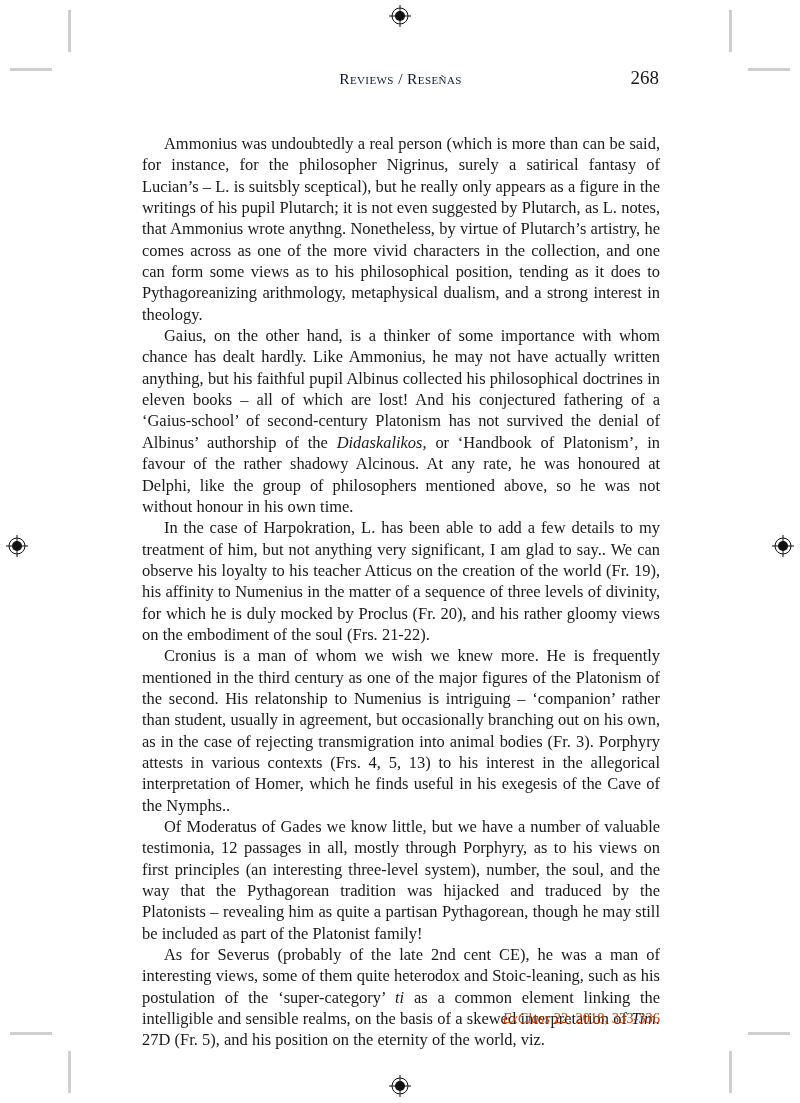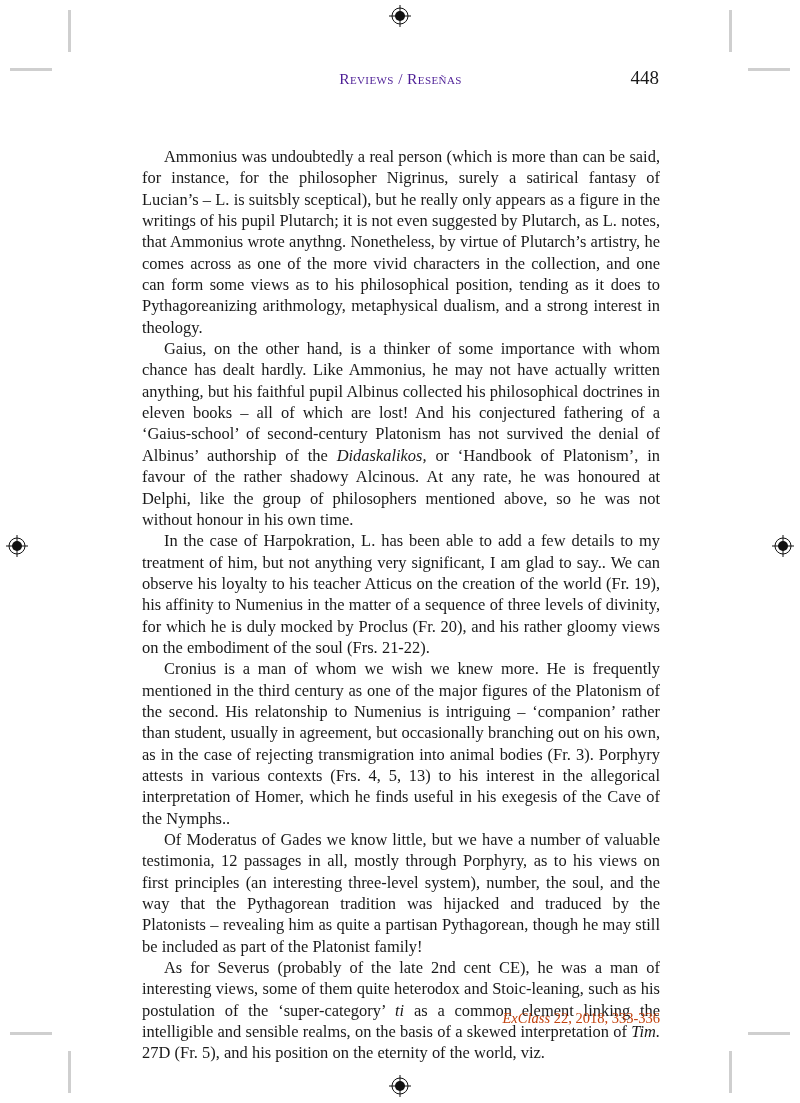--- a/index.html
+++ b/index.html
@@ -59,37 +59,36 @@
     height: 24px;
   }
   .head-title {
     position: absolute;
     left: 0;
     right: 0;
     text-align: center;
     font-size: 15.5px;
     letter-spacing: 0.4px;
     font-variant: small-caps;
-    color: #4c1d95;
+    color: #0f172a;
   }
   .head-folio {
     position: absolute;
     right: 0;
     top: -3px;
     font-size: 19px;
     color: #1a1a1a;
   }
 
   
   .textblock {
     position: absolute;
     left: 142px;
     top: 133px;
     width: 518px;
-    margin-top: 13px;
   }
   .textblock p {
     margin: 0;
     font-size: 16.45px;
     line-height: 21.35px;
     text-align: justify;
     text-indent: 22px;
     word-spacing: 0.1px;
     -webkit-hyphens: none;
     hyphens: none;
@@ -144,21 +143,21 @@
   </svg>
   <svg class="regmark reg-right" viewBox="0 0 22 22">
     <circle cx="11" cy="11" r="8" fill="none" stroke="#111" stroke-width="1"></circle>
     <circle cx="11" cy="11" r="5" fill="#111"></circle>
     <line x1="11" y1="0" x2="11" y2="22" stroke="#111" stroke-width="1"></line>
     <line x1="0" y1="11" x2="22" y2="11" stroke="#111" stroke-width="1"></line>
   </svg>
 
   <div class="running-head">
     <div class="head-title">Reviews / Reseñas</div>
-    <div class="head-folio">448</div>
+    <div class="head-folio">268</div>
   </div>
 
   <div class="textblock" id="body-column">
       <p id="p-ammonius"><span>Ammonius was undoubtedly a real person (which is more than can be said, for instance, for the philosopher Nigrinus, surely a satirical fantasy of Lucian’s – L. is suitsbly sceptical), but he really only appears as a figure in the writings of his pupil Plutarch; it is not even suggested by Plutarch, as L. notes, that Ammonius wrote anythng. Nonetheless, by virtue of Plutarch’s artistry, he comes across as one of the more vivid characters in the collection, and one can form some views as to his philosophical position, tending as it does to Pythagoreanizing arithmology, metaphysical dualism, and a strong interest in theology.</span></p>
       <p id="p-gaius"><span>Gaius, on the other hand, is a thinker of some importance with whom chance has dealt hardly. Like Ammonius, he may not have actually written anything, but his faithful pupil Albinus collected his philosophical doctrines in eleven books – all of which are lost! And his conjectured fathering of a ‘Gaius-school’ of second-century Platonism has not survived the denial of Albinus’ authorship of the </span><i>Didaskalikos,</i><span> or ‘Handbook of Platonism’, in favour of the rather shadowy Alcinous. At any rate, he was honoured at Delphi, like the group of philosophers mentioned above, so he was not without honour in his own time.</span></p>
       <p id="p-harpokration"><span>In the case of Harpokration, L. has been able to add a few details to my treatment of him, but not anything very significant, I am glad to say.. We can observe his loyalty to his teacher Atticus on the creation of the world (Fr. 19), his affinity to Numenius in the matter of a sequence of three levels of divinity, for which he is duly mocked by Proclus (Fr. 20), and his rather gloomy views on the embodiment of the soul (Frs. 21-22).</span></p>
       <p id="p-cronius"><span>Cronius is a man of whom we wish we knew more. He is frequently mentioned in the third century as one of the major figures of the Platonism of the second. His relatonship to Numenius is intriguing – ‘companion’ rather than student, usually in agreement, but occasionally branching out on his own, as in the case of rejecting transmigration into animal bodies (Fr. 3). Porphyry attests in various contexts (Frs. 4, 5, 13) to his interest in the allegorical interpretation of Homer, which he finds useful in his exegesis of the Cave of the Nymphs..</span></p>
       <p id="p-moderatus"><span>Of Moderatus of Gades we know little, but we have a number of valuable testimonia, 12 passages in all, mostly through Porphyry, as to his views on first principles (an interesting three-level system), number, the soul, and the way that the Pythagorean tradition was hijacked and traduced by the Platonists – revealing him as quite a partisan Pythagorean, though he may still be included as part of the Platonist family!</span></p>
       <p id="p-severus"><span>As for Severus (probably of the late 2nd cent CE), he was a man of interesting views, some of them quite heterodox and Stoic-leaning, such as his postulation of the ‘super-category’ </span><i>ti</i><span> as a common element linking the intelligible and sensible realms, on the basis of a skewed interpretation of </span><i>Tim.</i><span> 27D (Fr. 5), and his position on the eternity of the world, viz.</span></p>
     </div>

